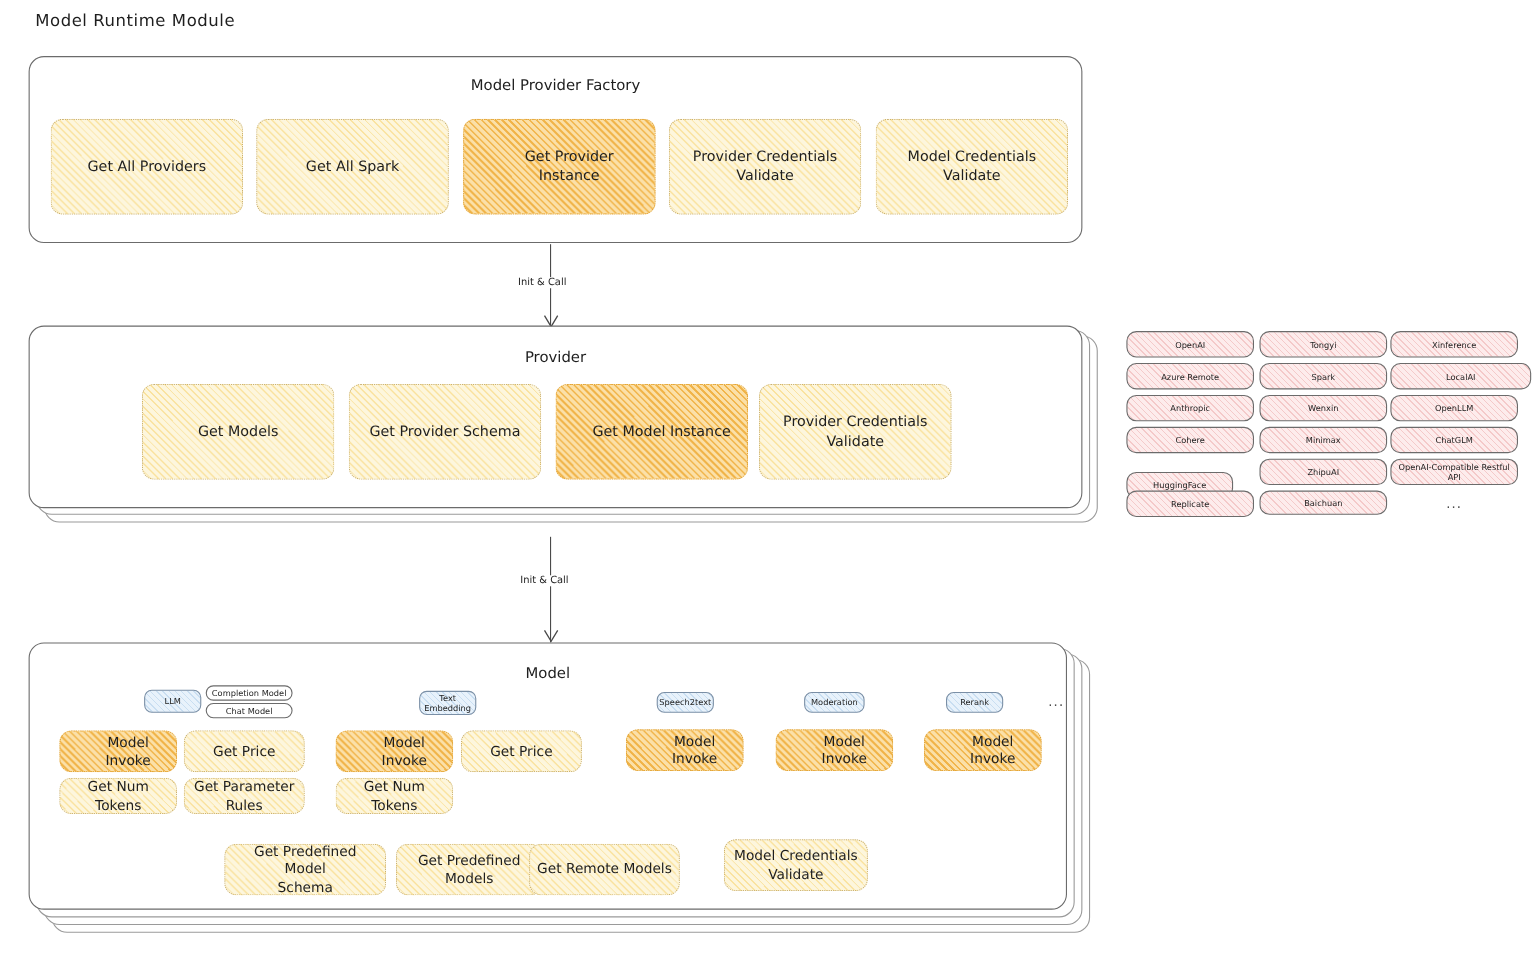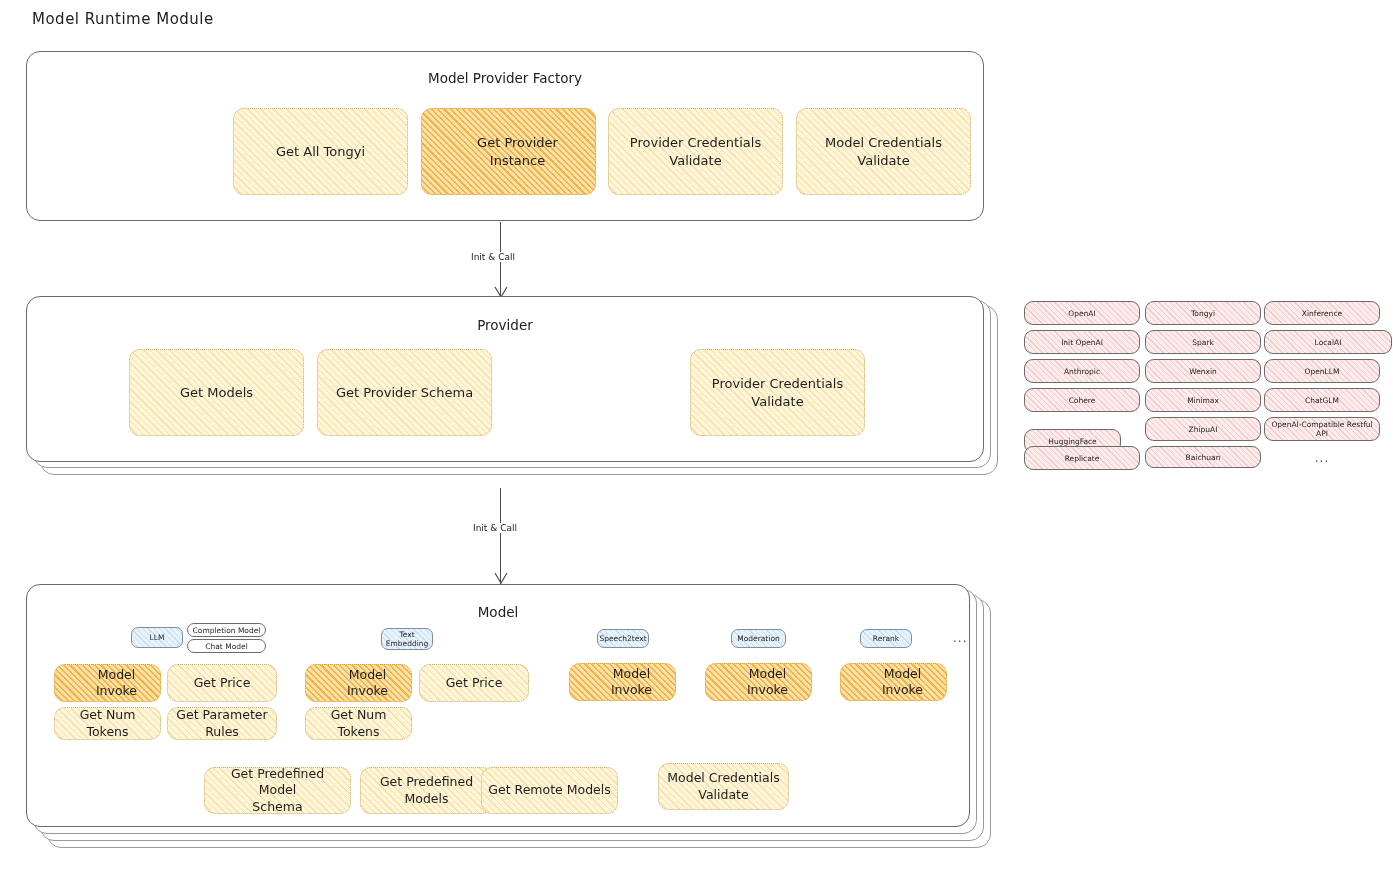--- a/index.html
+++ b/index.html
@@ -92,22 +92,25 @@
   .arrow-label{font-size:9px;color:#1e1e1e;background:#fff;padding:0 3px;white-space:nowrap;}
 </style>
 </head>
 <body>
 
 <div class="abs" id="page-title">Model Runtime Module</div>
 
 <div class="abs panel" style="left:26px;top:51px;width:958px;height:170px;">
   <div class="panel-title" style="top:18px;">Model Provider Factory</div>
 
+  <div class="abs hatch" style="left:19px;top:56px;width:175px;height:87px;">
+    <span>Get All Providers</span>
+  </div>
   <div class="abs hatch" style="left:206px;top:56px;width:175px;height:87px;">
-    <span>Get All Tongyi</span>
+    <span>Get All Spark</span>
   </div>
   <div class="abs hatch hl" style="left:394px;top:56px;width:175px;height:87px;">
     <span style="white-space:pre-line;">Get Provider
 Instance</span>
   </div>
   <div class="abs hatch" style="left:581px;top:56px;width:175px;height:87px;">
     <span style="white-space:pre-line;">Provider Credentials
 Validate</span>
   </div>
   <div class="abs hatch" style="left:769px;top:56px;width:175px;height:87px;">
@@ -128,33 +131,36 @@
 <div class="abs panel-shadow" style="left:33px;top:300px;width:958px;height:168px;"></div>
 <div class="abs panel" style="left:26px;top:296px;width:958px;height:166px;">
   <div class="panel-title" style="top:20px;">Provider</div>
 
   <div class="abs hatch" style="left:102px;top:52px;width:175px;height:87px;">
     <span>Get Models</span>
   </div>
   <div class="abs hatch" style="left:290px;top:52px;width:175px;height:87px;">
     <span>Get Provider Schema</span>
   </div>
+  <div class="abs hatch hl" style="left:478px;top:52px;width:175px;height:87px;">
+    <span>Get Model Instance</span>
+  </div>
   <div class="abs hatch" style="left:663px;top:52px;width:175px;height:87px;">
     <span style="white-space:pre-line;">Provider Credentials
 Validate</span>
   </div>
 </div>
 
 <div class="abs" style="left:1024px;top:301px;width:356px;height:175px;">
 
   <div class="abs pill-pink" style="left:0px;top:0px;width:116px;height:24px;">
     <span>OpenAI</span>
     </div>
   <div class="abs pill-pink" style="left:0px;top:29px;width:116px;height:24px;">
-    <span>Init OpenAI</span>
+    <span>Azure Remote</span>
     </div>
   <div class="abs pill-pink" style="left:0px;top:58px;width:116px;height:24px;">
     <span>Anthropic</span>
     </div>
   <div class="abs pill-pink" style="left:0px;top:87px;width:116px;height:24px;">
     <span>Cohere</span>
     </div>
   <div class="abs pill-pink" style="left:0px;top:128px;width:97px;height:24px;">
     <span>HuggingFace</span>
     </div>

